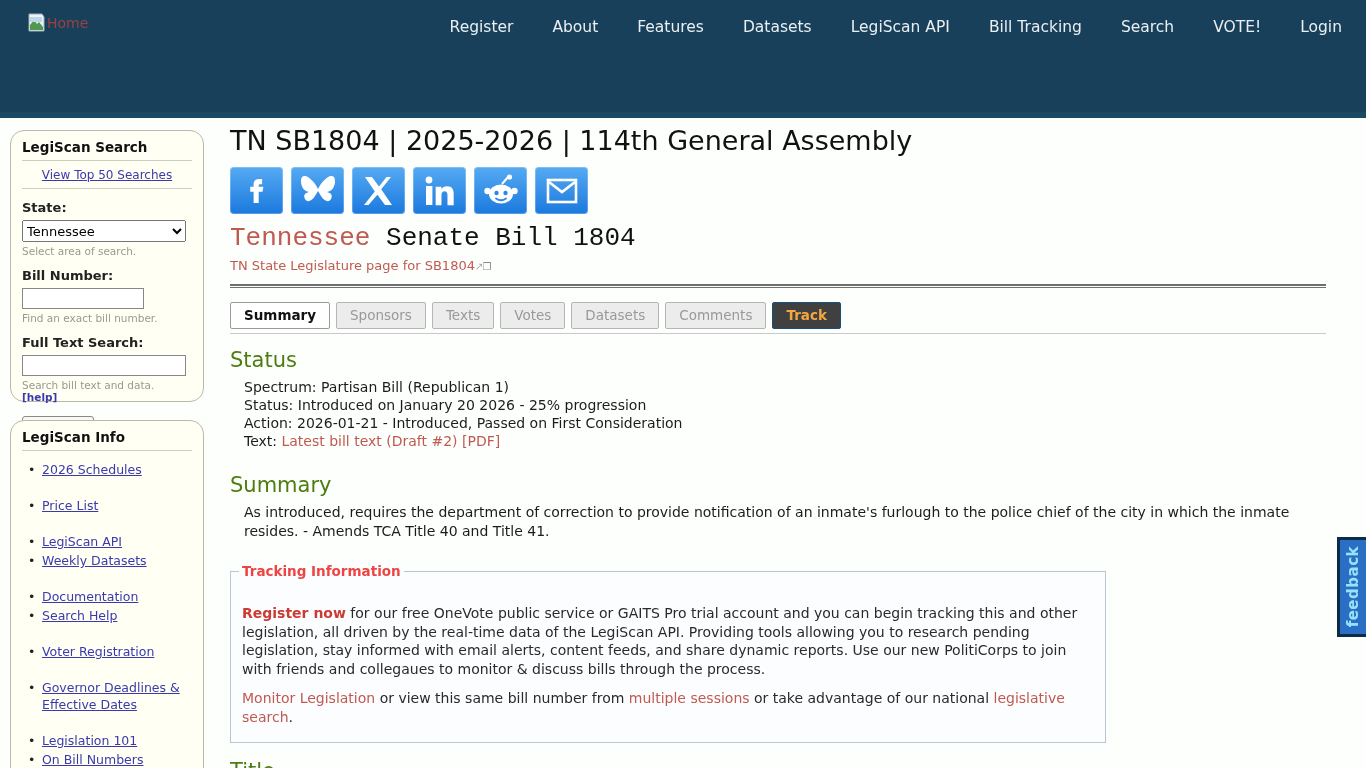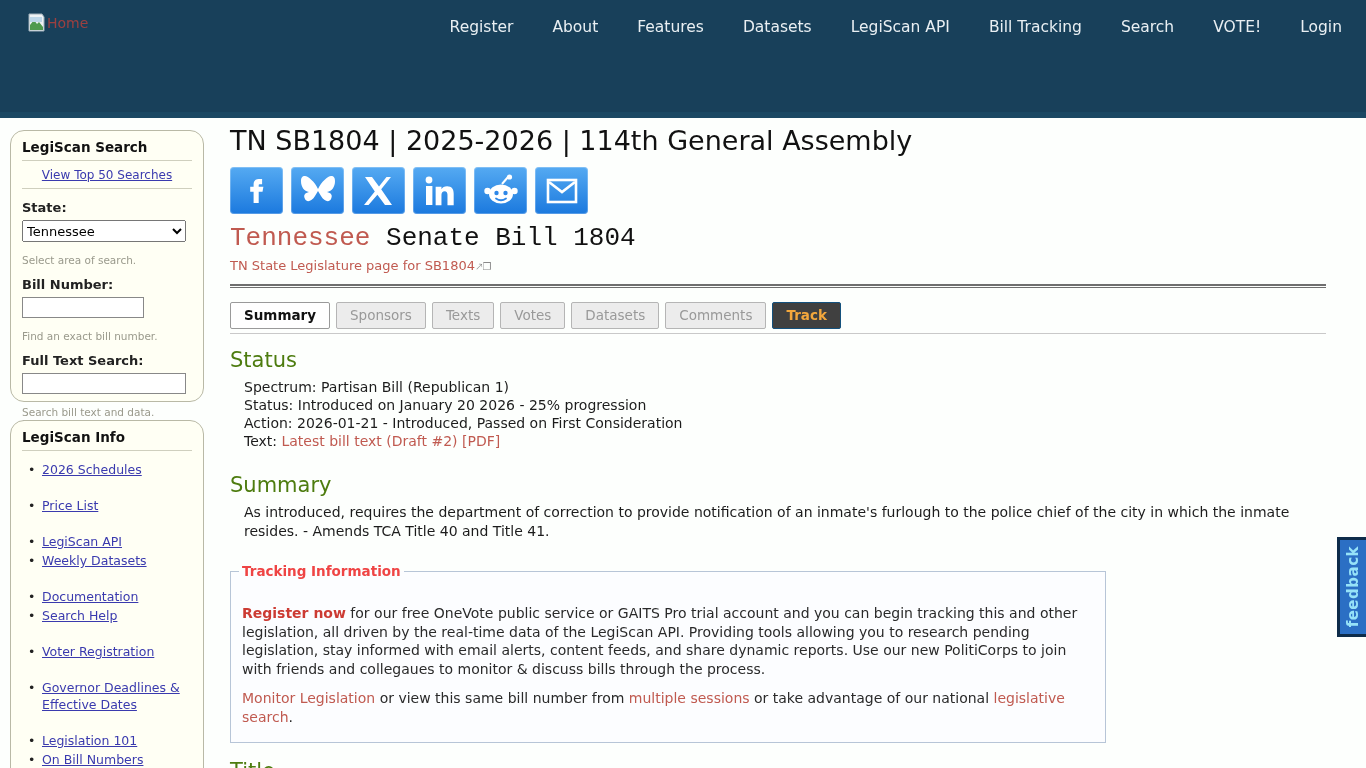--- a/index.html
+++ b/index.html
@@ -21,21 +21,21 @@
   .side-box.info { top:420px; height:400px; }
   .side-box h4 { font-size:13.5px; font-weight:bold; color:#111; padding-bottom:5px;
     border-bottom:1px solid #cfcfbe; }
   .top50 { display:block; text-align:center; color:#3a3aae; font-size:12px; padding:7px 0 6px 0;
     border-bottom:1px solid #cfcfbe; text-decoration:underline; cursor:pointer; }
   .fld-label { font-weight:bold; font-size:13px; margin-top:11px; }
   .side-box select { width:164px; height:22px; font-size:13px; margin-top:5px;
     font-family:"DejaVu Sans",sans-serif; }
   .inp-bill { width:122px; height:21px; margin-top:5px; border:1px solid #888; font-size:13px; padding:0 3px;}
   .inp-full { width:164px; height:21px; margin-top:5px; border:1px solid #888; font-size:13px; padding:0 3px;}
-  .hint { color:#9a9a8c; font-size:10.5px; margin-top:12px; }
+  .hint { color:#9a9a8c; font-size:10.5px; margin-top:3px; }
   .hint a { color:#3a3aae; font-weight:bold; text-decoration:none; cursor:pointer; }
   .search-row { margin-top:13px; display:flex; align-items:center; gap:9px; }
   .btn-search { font-size:15px; padding:2px 9px; background:#f8f8f4; border:1px solid #8a8a80;
     border-radius:3px; cursor:pointer; font-family:"DejaVu Sans",sans-serif; color:#222; }
   .lnk-reset { color:#3a3aae; font-size:12.5px; text-decoration:underline; cursor:pointer; }
   .info-list { list-style:none; margin-top:10px; }
   .info-list li { position:relative; padding-left:20px; font-size:12.5px; line-height:17px; margin-top:2px; }
   .info-list li.gap { margin-top:19px; }
   .info-list li::before { content:"•"; position:absolute; left:6px; color:#222; }
   .info-list a { color:#3a3aae; text-decoration:underline; cursor:pointer; }

